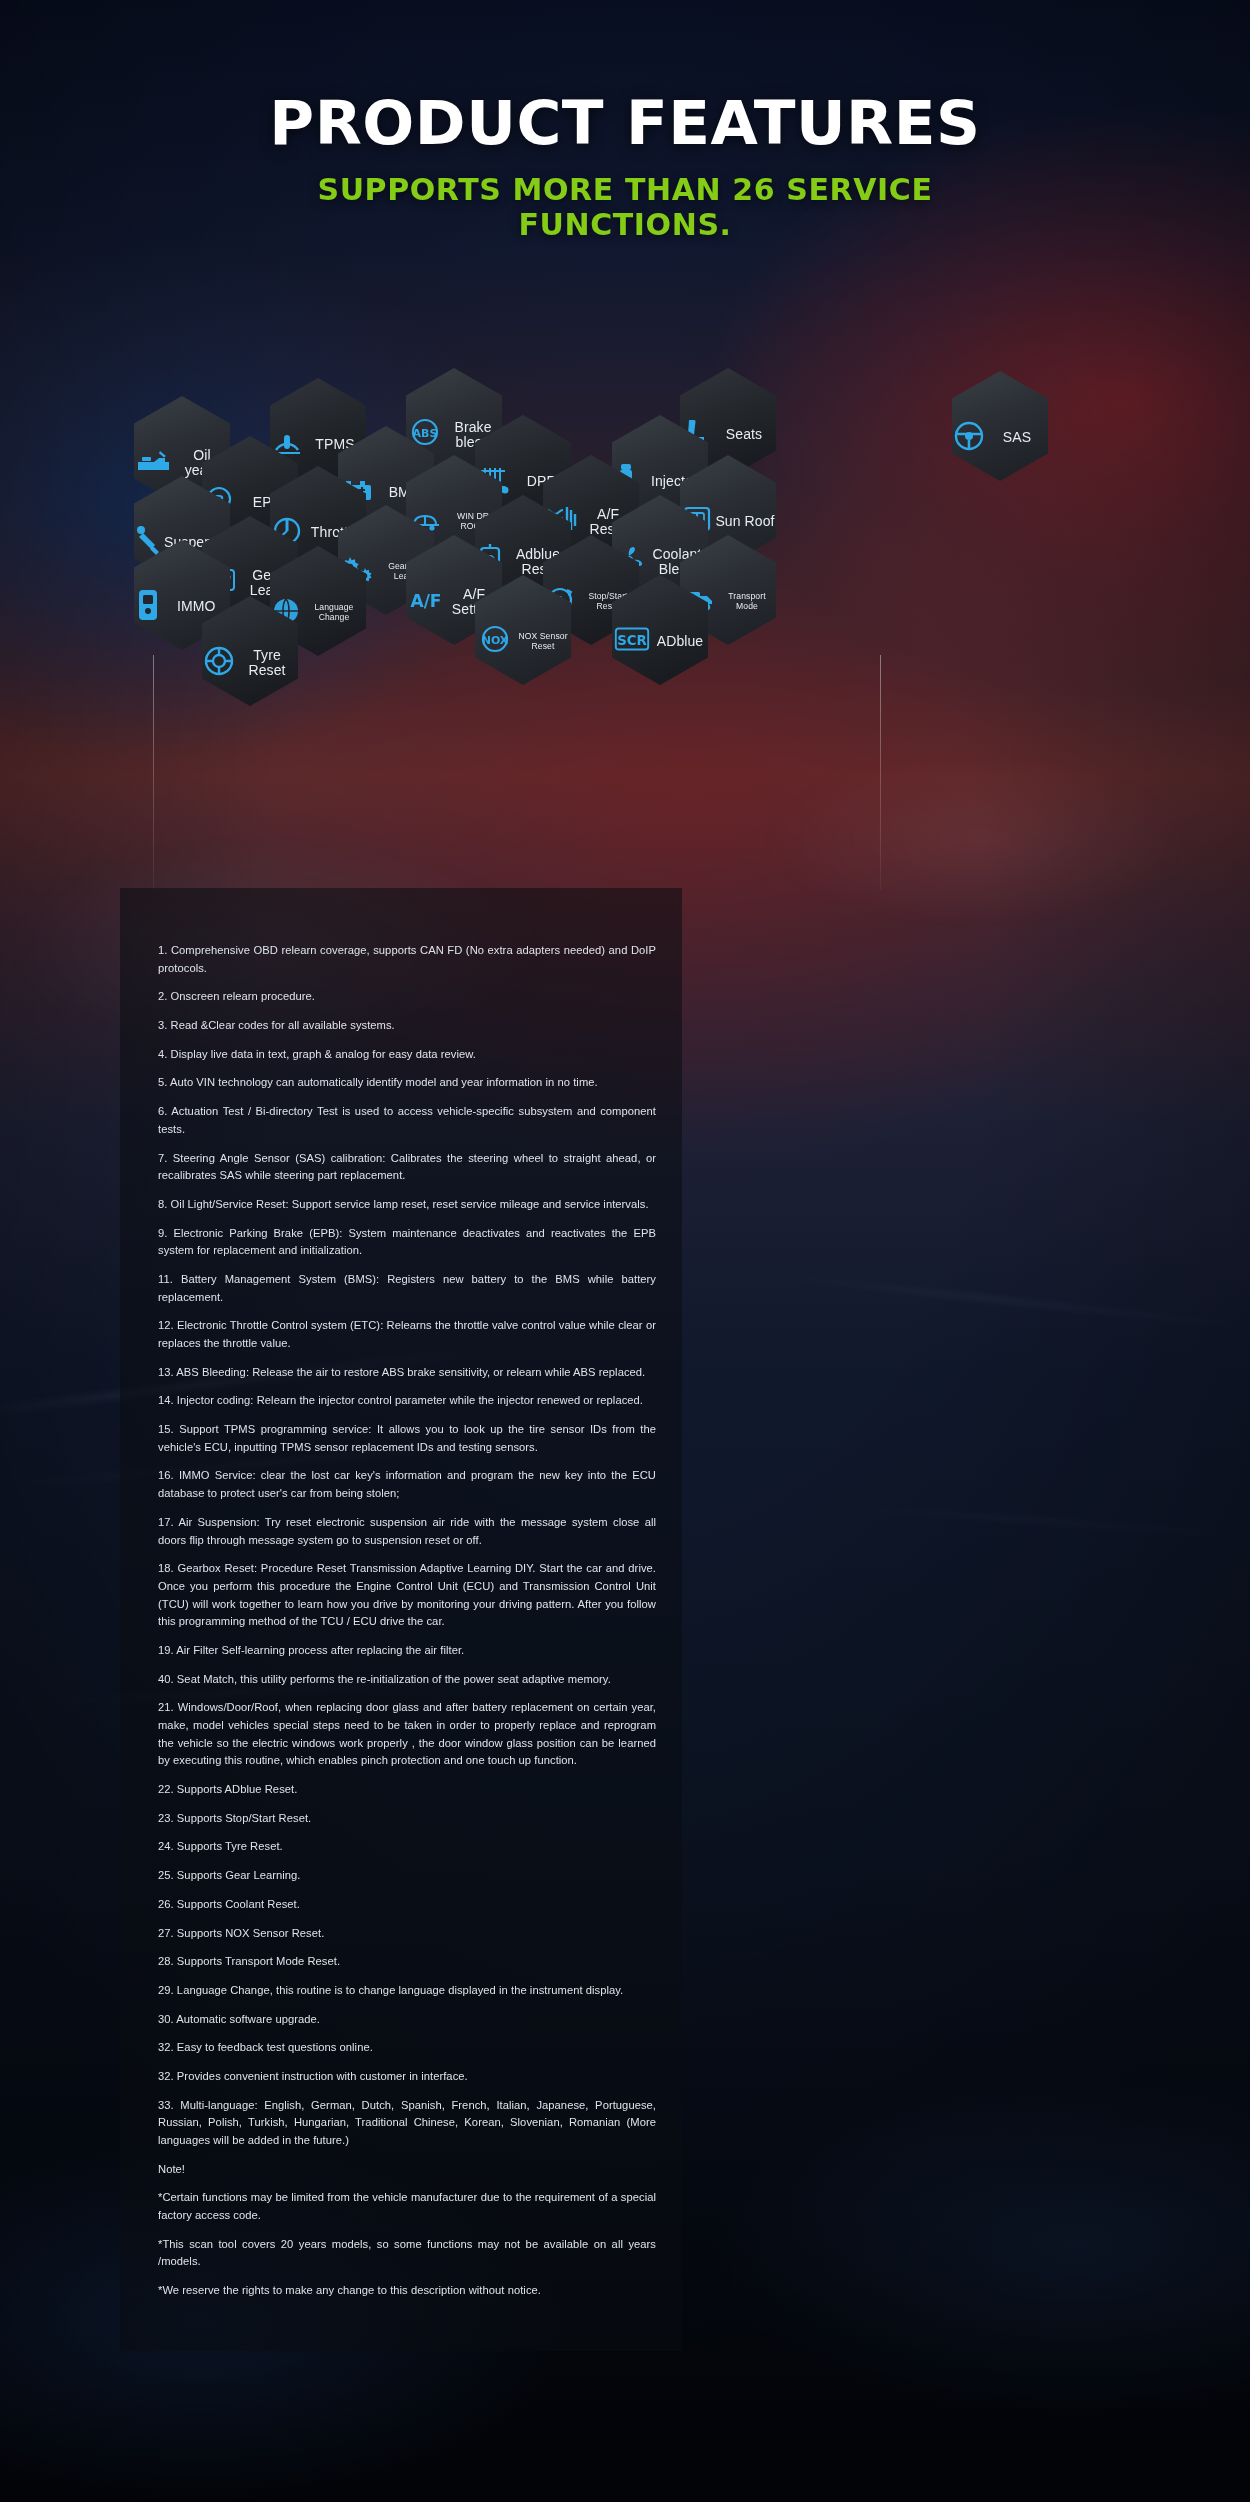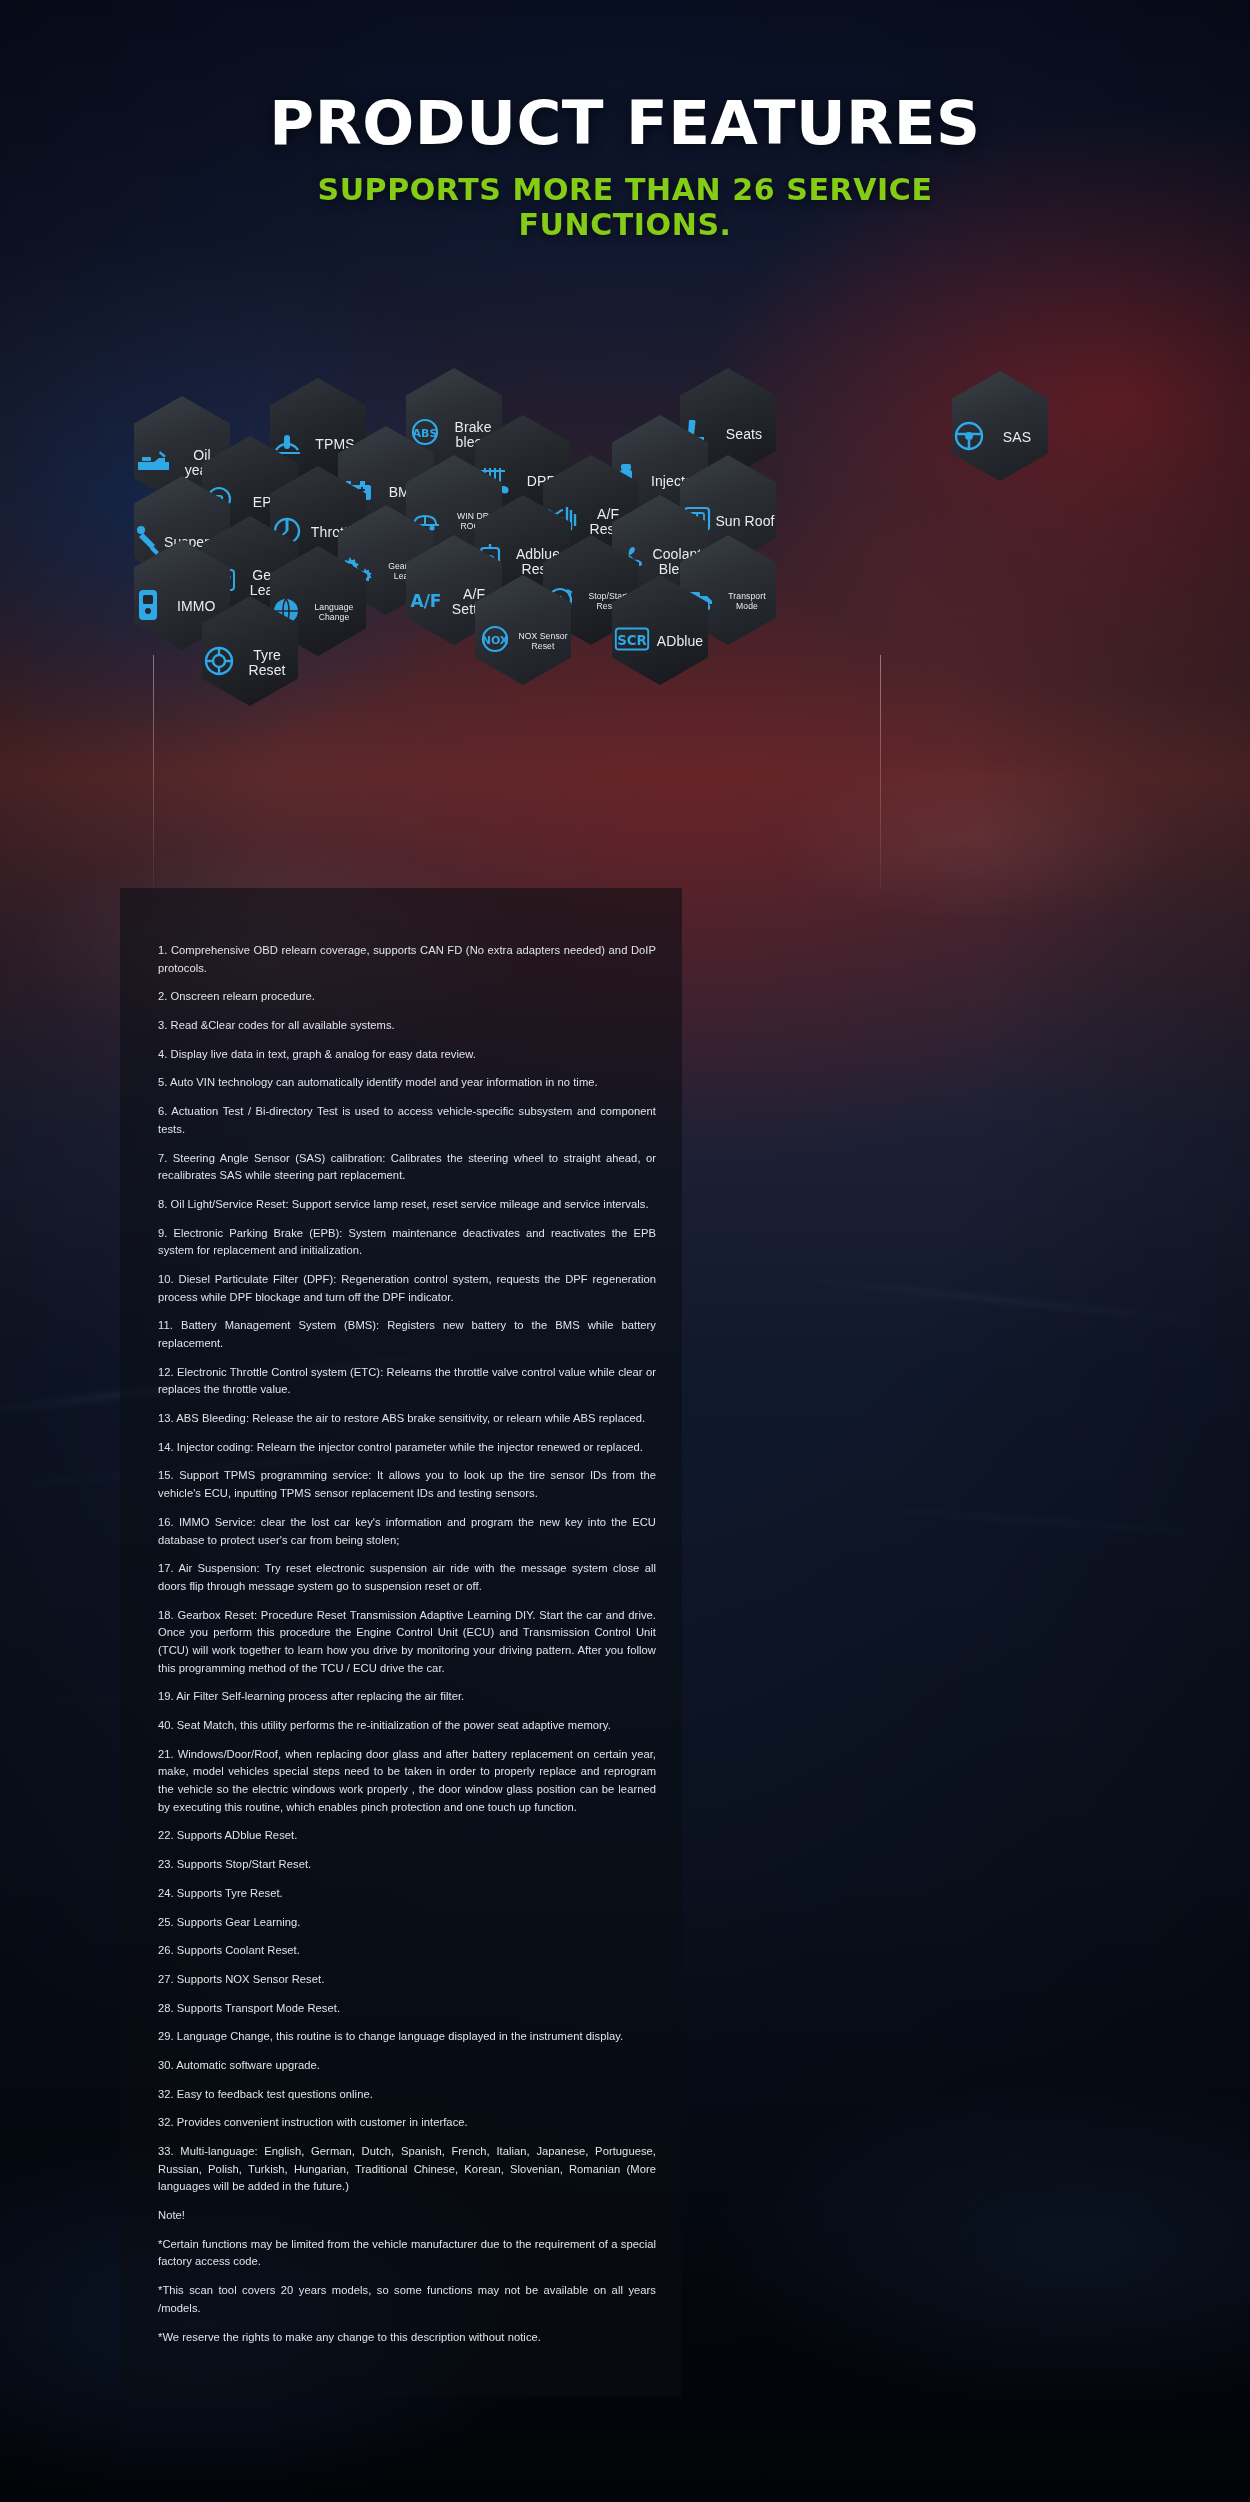--- a/index.html
+++ b/index.html
@@ -475,21 +475,20 @@
     <div class="list">
       <p>1. Comprehensive OBD relearn coverage, supports CAN FD (No extra adapters needed) and DoIP protocols.</p>
       <p>2. Onscreen relearn procedure.</p>
       <p>3. Read &amp;Clear codes for all available systems.</p>
       <p>4. Display live data in text, graph &amp; analog for easy data review.</p>
       <p>5. Auto VIN technology can automatically identify model and year information in no time.</p>
       <p>6. Actuation Test / Bi-directory Test is used to access vehicle-specific subsystem and component tests.</p>
       <p>7. Steering Angle Sensor (SAS) calibration: Calibrates the steering wheel to straight ahead, or recalibrates SAS while steering part replacement.</p>
       <p>8. Oil Light/Service Reset: Support service lamp reset, reset service mileage and service intervals.</p>
       <p>9. Electronic Parking Brake (EPB): System maintenance deactivates and reactivates the EPB system for replacement and initialization.</p>
-      <p>10. Diesel Particulate Filter (DPF): Regeneration control system, requests the DPF regeneration process while DPF blockage and turn off the DPF indicator.</p>
       <p>11. Battery Management System (BMS): Registers new battery to the BMS while battery replacement.</p>
       <p>12. Electronic Throttle Control system (ETC): Relearns the throttle valve control value while clear or replaces the throttle value.</p>
       <p>13. ABS Bleeding: Release the air to restore ABS brake sensitivity, or relearn while ABS replaced.</p>
       <p>14. Injector coding: Relearn the injector control parameter while the injector renewed or replaced.</p>
       <p>15. Support TPMS programming service: It allows you to look up the tire sensor IDs from the vehicle's ECU, inputting TPMS sensor replacement IDs and testing sensors.</p>
       <p>16. IMMO Service: clear the lost car key's information and program the new key into the ECU database to protect user's car from being stolen;</p>
       <p>17. Air Suspension: Try reset electronic suspension air ride with the message system close all doors flip through message system go to suspension reset or off.</p>
       <p>18. Gearbox Reset: Procedure Reset Transmission Adaptive Learning DIY. Start the car and drive. Once you perform this procedure the Engine Control Unit (ECU) and Transmission Control Unit (TCU) will work together to learn how you drive by monitoring your driving pattern. After you follow this programming method of the TCU / ECU drive the car.</p>
       <p>19. Air Filter Self-learning process after replacing the air filter.</p>
       <p>40. Seat Match, this utility performs the re-initialization of the power seat adaptive memory.</p>

